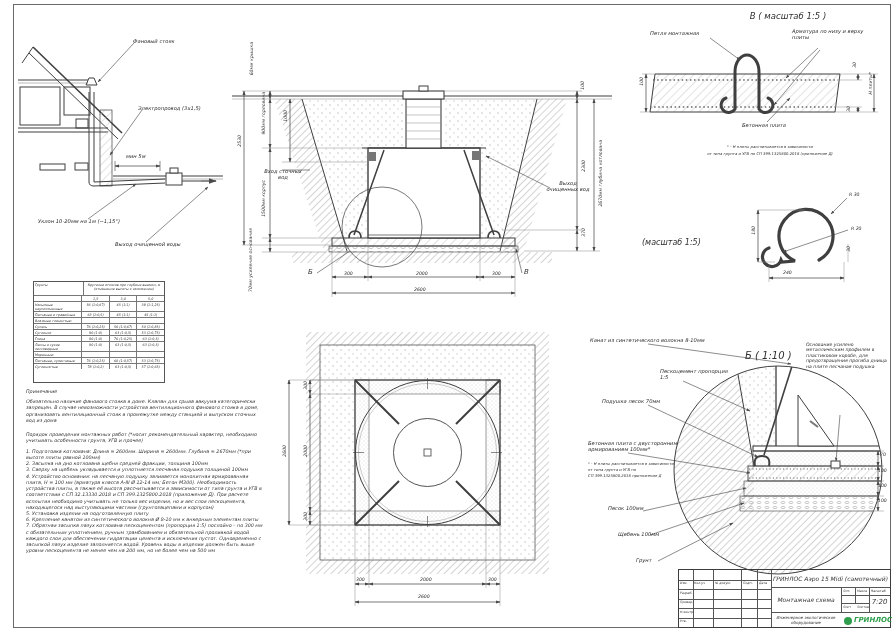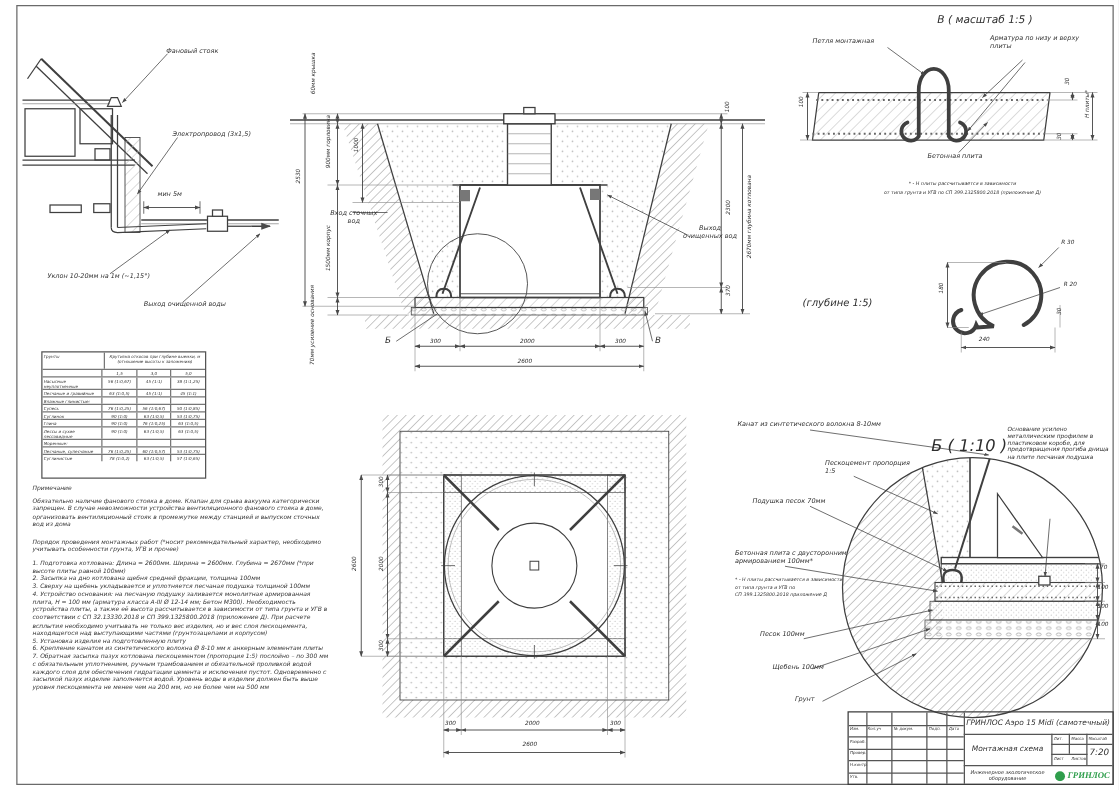--- a/index.html
+++ b/index.html
@@ -26,21 +26,21 @@
   
   .notes{position:absolute;left:26px;top:389px;width:237px;font-style:italic;font-size:4.8px;
          line-height:1.3;color:#333;}
   .notes p{margin:0 0 4px 0;}
   .notes div{margin:0;}
   
   .tb{position:absolute;left:678px;top:569px;width:211px;height:57px;border:1.4px solid #3c3c3c;
       font-style:italic;color:#333;}
   .tb .ln{position:absolute;background:#555;}
   .tb .cell{position:absolute;font-size:3.2px;overflow:hidden;white-space:nowrap;}
-  .brand{color:#2f9e4c;font-weight:bold;font-style:italic;font-size:7px;font-family:Liberation Serif, serif;}
+  .brand{color:#2f9e4c;font-weight:bold;font-style:italic;font-size:7px;}
   .leafdot{display:inline-block;width:8px;height:8px;border-radius:50%;background:#2f9e4c;vertical-align:middle;margin-right:2px;}
 </style>
 </head>
 <body>
 
 <div class="sheet">
   <div class="frame"></div>
 
   <svg width="0" height="0">
     <defs>
@@ -330,21 +330,21 @@
   <svg style="left:735px;top:186px" width="125" height="102" viewBox="0 0 125 102" stroke="#3f3f3f" stroke-width="1" fill="none">
     <path d="M34,62 a9.5,9.5 0 1 0 12,12 L47,76 L60,75 A27,27 0 1 1 84,74" stroke-width="3.2" stroke-linecap="round"></path>
     <path d="M23,24 H70 M23,76 H40" stroke-width=".5" stroke="#8a8a8a"></path>
     <path d="M23,24 V76" stroke-width=".7" marker-start="url(#arr)" marker-end="url(#arr)"></path>
     <path d="M34,80 V96 M109,76 V96" stroke-width=".5" stroke="#8a8a8a"></path>
     <path d="M34,92 H109" stroke-width=".7" marker-start="url(#arr)" marker-end="url(#arr)"></path>
     <path d="M112,12 L96,28" stroke-width=".6" marker-end="url(#arr)"></path>
     <path d="M113,44 L48,66" stroke-width=".6" marker-end="url(#arr)"></path>
     <path d="M113,58 V76" stroke-width=".5" stroke="#8a8a8a"></path>
   </svg>
-  <div class="lbl" style="left:642px;top:238px;font-size:8px">(глубине 1:5)</div>
+  <div class="lbl" style="left:642px;top:238px;font-size:8px">(масштаб 1:5)</div>
   <div class="lbl vt dim" style="left:751px;top:226px">180</div>
   <div class="lbl dim" style="left:849px;top:192px">R 30</div>
   <div class="lbl dim" style="left:851px;top:226px">R 20</div>
   <div class="lbl vt dim" style="left:846px;top:246px">30</div>
   <div class="lbl dim" style="left:783px;top:270px">240</div>
 
   <svg style="left:588px;top:335px" width="302" height="240" viewBox="0 0 302 240" stroke="#3f3f3f" stroke-width="1" fill="none">
     <defs>
         <clipPath id="cb">
           <circle cx="190" cy="135" r="104"></circle>
@@ -377,21 +377,21 @@
     <path d="M62,200 L156,168" stroke-width=".6" marker-end="url(#arr)"></path>
     <path d="M70,226 L145,188" stroke-width=".6" marker-end="url(#arr)"></path>
     <path d="M252,80 L248,126" stroke-width=".6" marker-end="url(#arr)"></path>
     <path d="M280,116 H296 M280,131 H296 M280,146 H296 M280,161 H296 M280,176 H296" stroke-width=".5" stroke="#8a8a8a"></path>
     <path d="M290,116 V131" stroke-width=".7" marker-start="url(#arr)" marker-end="url(#arr)"></path>
     <path d="M290,131 V146" stroke-width=".7" marker-start="url(#arr)" marker-end="url(#arr)"></path>
     <path d="M290,146 V161" stroke-width=".7" marker-start="url(#arr)" marker-end="url(#arr)"></path>
     <path d="M290,161 V176" stroke-width=".7" marker-start="url(#arr)" marker-end="url(#arr)"></path>
   </svg>
   <div class="lbl" style="left:590px;top:337px">Канат из синтетического волокна 8-10мм</div>
-  <div class="lbl" style="left:745px;top:350px;font-size:13px">Б ( 1:10 )</div>
+  <div class="lbl" style="left:745px;top:350px;font-size:10px">Б ( 1:10 )</div>
   <div class="lbl wr" style="left:660px;top:368px;width:70px">Пескоцемент пропорция 1:5</div>
   <div class="lbl" style="left:602px;top:398px">Подушка песок 70мм</div>
   <div class="lbl wr" style="left:588px;top:440px;width:118px">Бетонная плита с двусторонним армированием 100мм*</div>
   <div class="lbl tiny" style="left:588px;top:462px">* - Н плиты рассчитывается в зависимости</div>
   <div class="lbl tiny" style="left:588px;top:468px">от типа грунта и УГВ по</div>
   <div class="lbl tiny" style="left:588px;top:474px">СП 399.1325800.2018 приложение Д</div>
   <div class="lbl" style="left:608px;top:505px">Песок 100мм</div>
   <div class="lbl" style="left:618px;top:531px">Щебень 100мм</div>
   <div class="lbl" style="left:636px;top:557px">Грунт</div>
   <div class="lbl wr" style="left:806px;top:342px;width:84px;font-size:4.6px">Основание усилено металлическим профилем в пластиковом коробе, для предотвращения прогиба днища на плите песчаная подушка</div>

